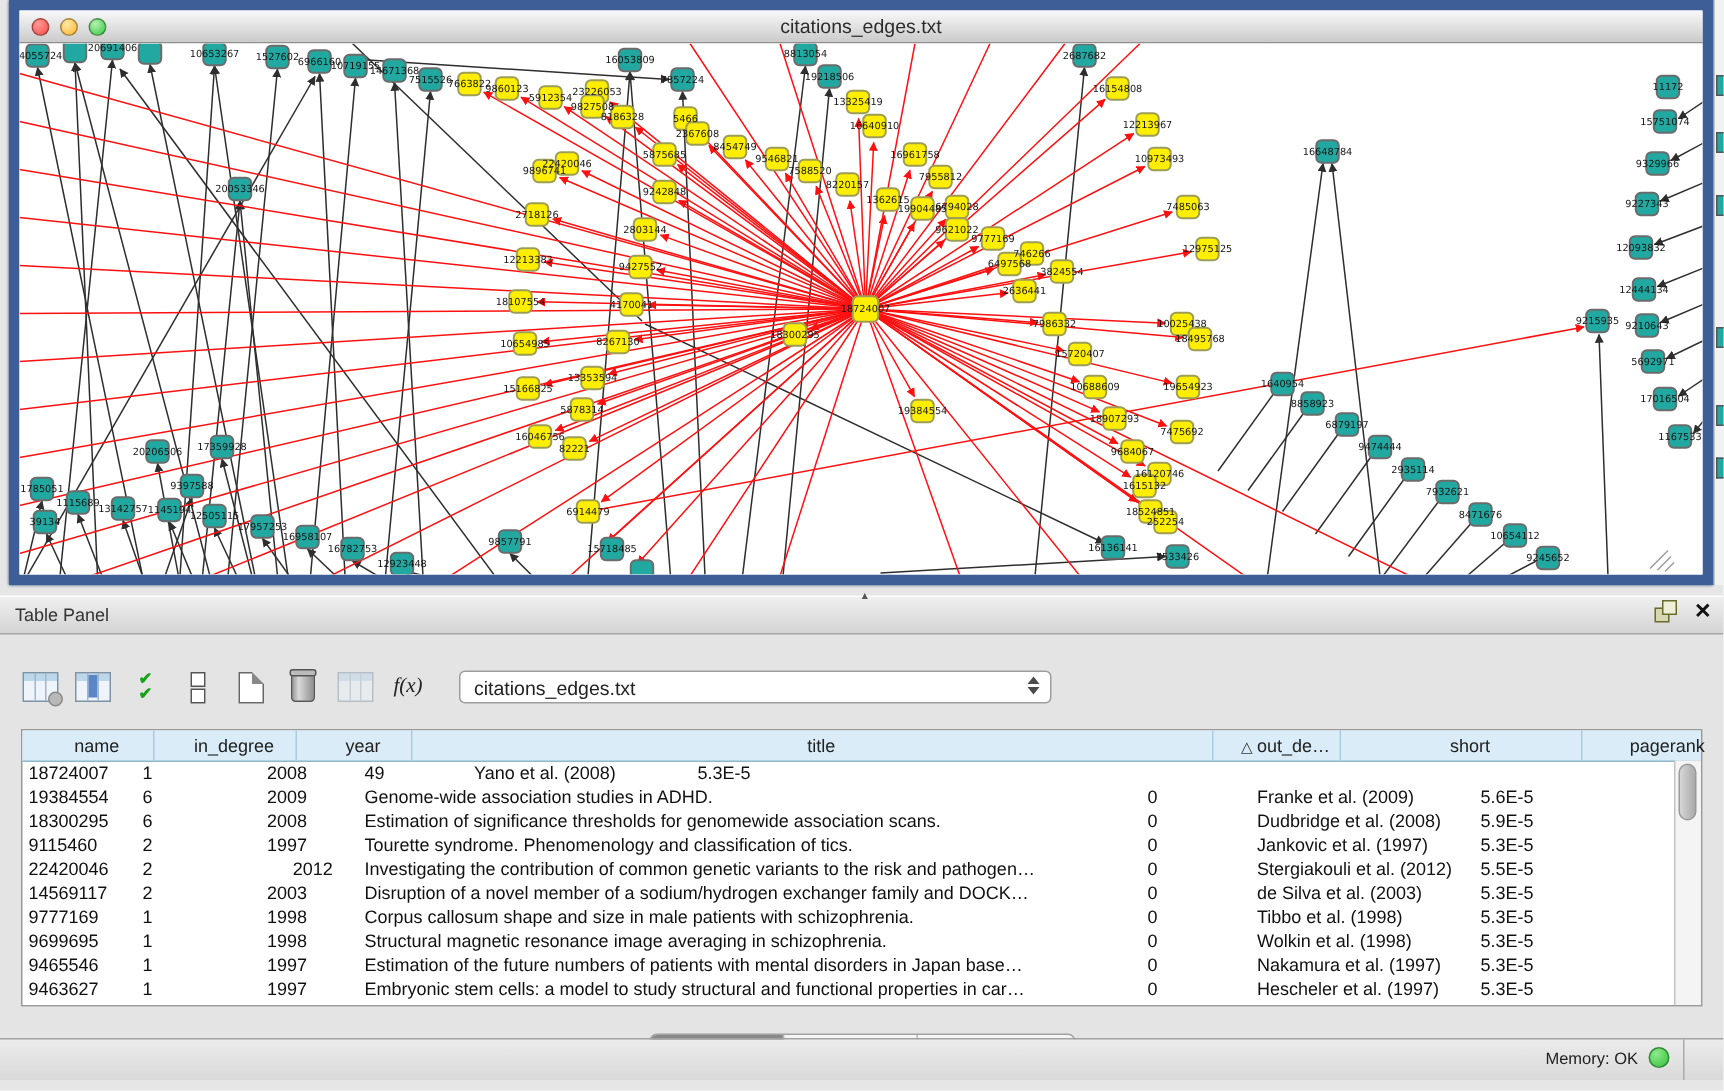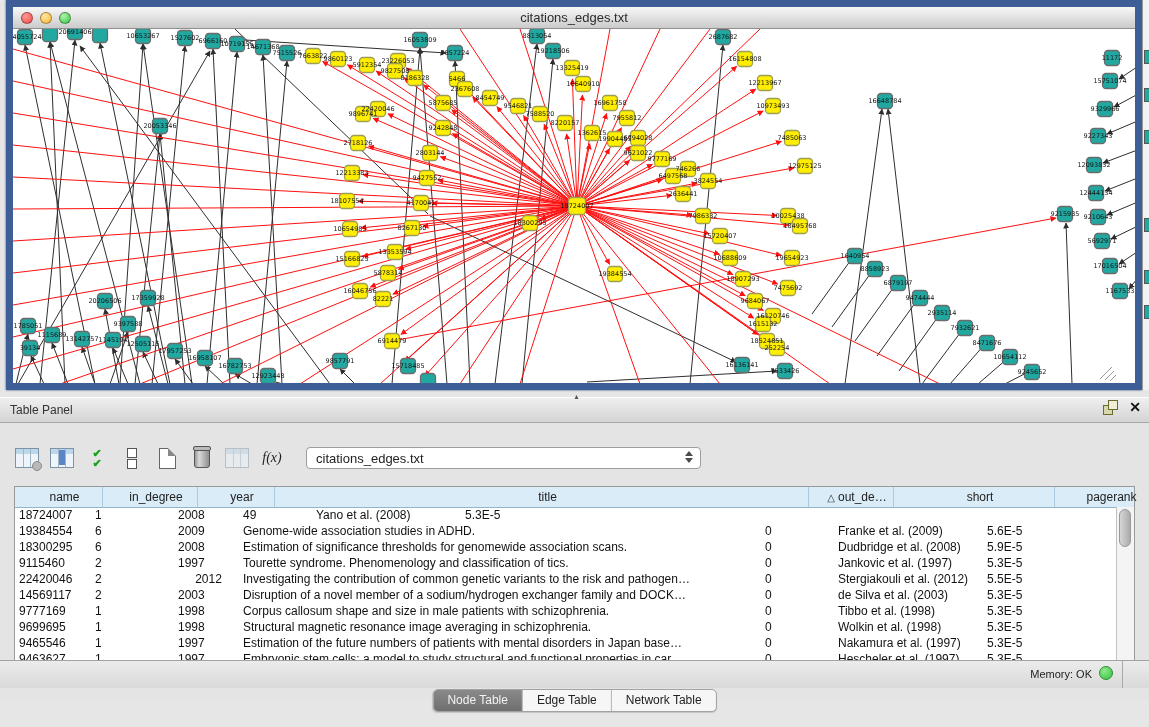--- a/index.html
+++ b/index.html
@@ -61,21 +61,21 @@
   .vscroll{position:absolute;right:0;top:20px;bottom:0;width:17px;background:#f4f4f4;border-left:1px solid #c2c2c2;}
   .vthumb{position:absolute;left:2px;top:2px;width:12px;height:38px;border-radius:7px;
       background:linear-gradient(90deg,#d6d6d6,#ababab);border:1px solid #9a9a9a;box-sizing:border-box;}
   
   .tabs{position:absolute;left:50%;transform:translateX(-50%);top:292px;display:flex;height:21px;
       border:1px solid #a2a2a2;border-radius:5px;overflow:hidden;background:#f6f6f6;box-shadow:0 1px 1px rgba(0,0,0,.15);}
   .tab{font-size:12px;color:#222;padding:0 14px;line-height:21px;border-right:1px solid #b5b5b5;}
   .tab:last-child{border-right:none;}
   .tab.active{background:linear-gradient(#8a8a8a,#6f6f6f);color:#f2f2f2;}
   
-  .statusbar{position:absolute;left:0;top:660px;width:1149px;height:27px;
+  .statusbar{position:absolute;left:0;top:692px;width:1149px;height:27px;
       background:linear-gradient(#ececec,#d9d9d9);border-top:1px solid #a2a2a2;}
   .mem{position:absolute;right:57px;top:7px;font-size:11px;color:#222;}
   .memdot{position:absolute;right:36px;top:5px;width:14px;height:14px;border-radius:50%;
       background:radial-gradient(circle at 35% 30%,#8ee98e,#35c23a);border:1px solid #2f8d33;box-sizing:border-box;}
   .status-div{position:absolute;right:26px;top:0;bottom:0;width:1px;background:#aaa;}
   
   .mini-table{width:22px;height:18px;border:1px solid #7d93a8;background:
       linear-gradient(#bcd6ea,#bcd6ea) 0 0/22px 5px no-repeat,#eef4f9;position:relative;}
   .mini-table:before,.mini-table:after{content:"";position:absolute;background:#9fb6c9;}
   .mini-table:before{left:7px;top:0;width:1px;height:100%;}

